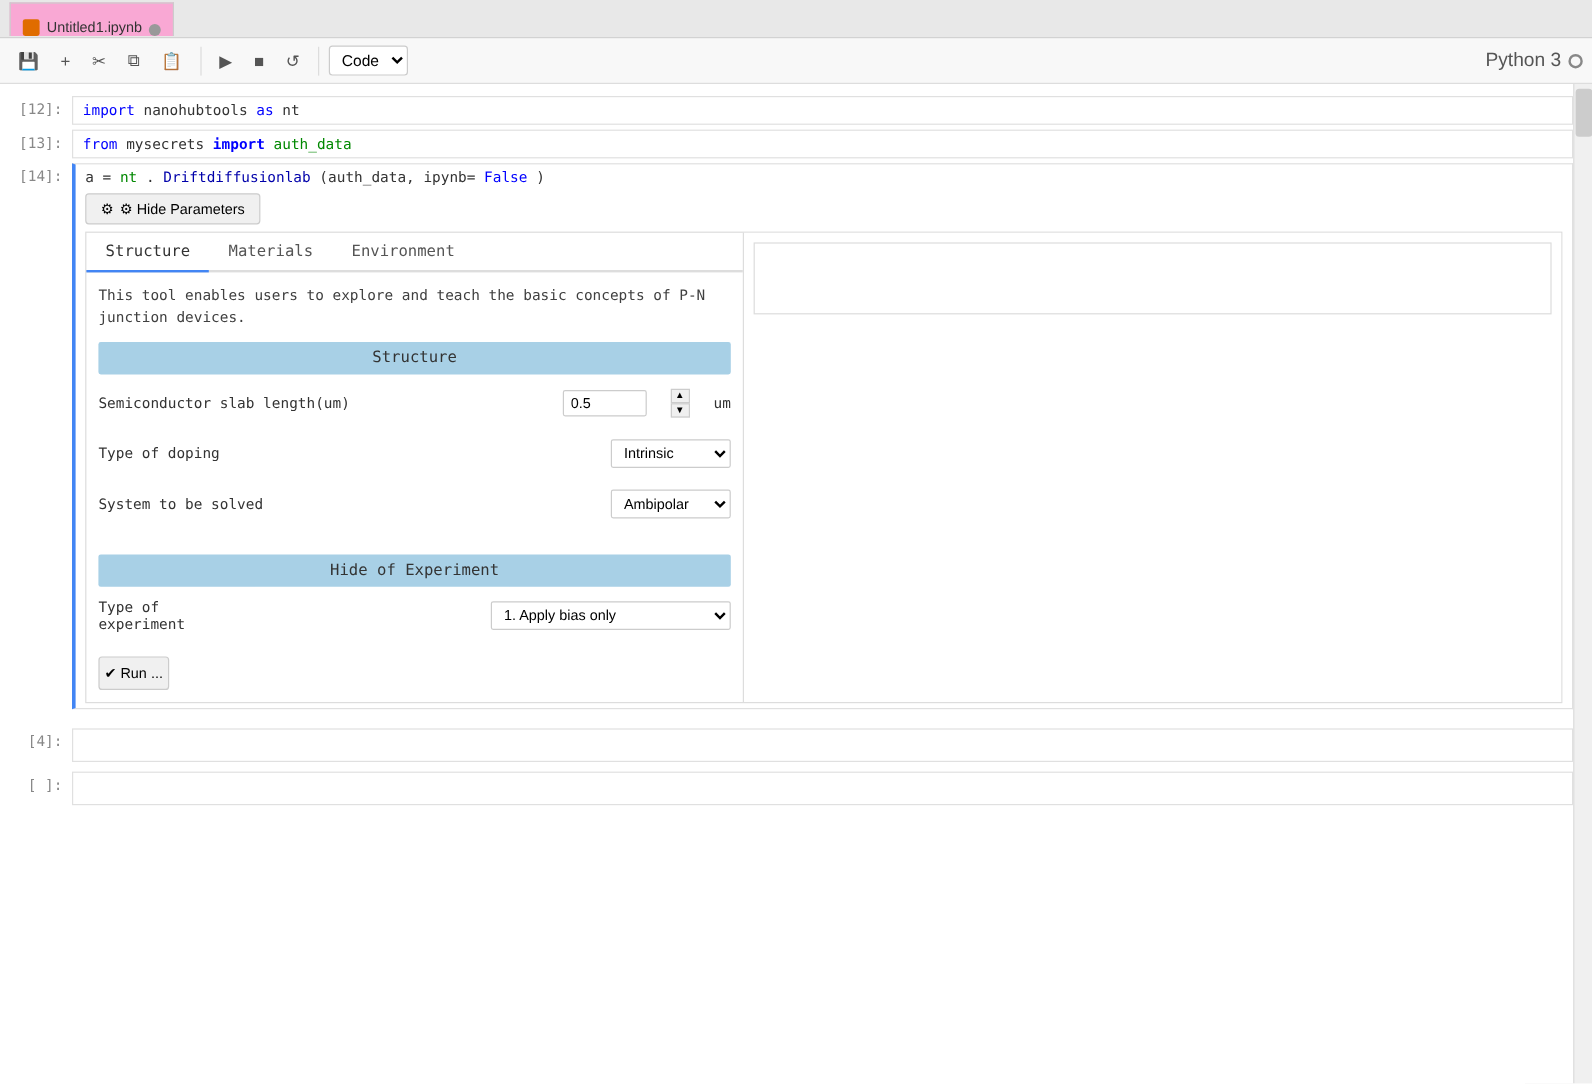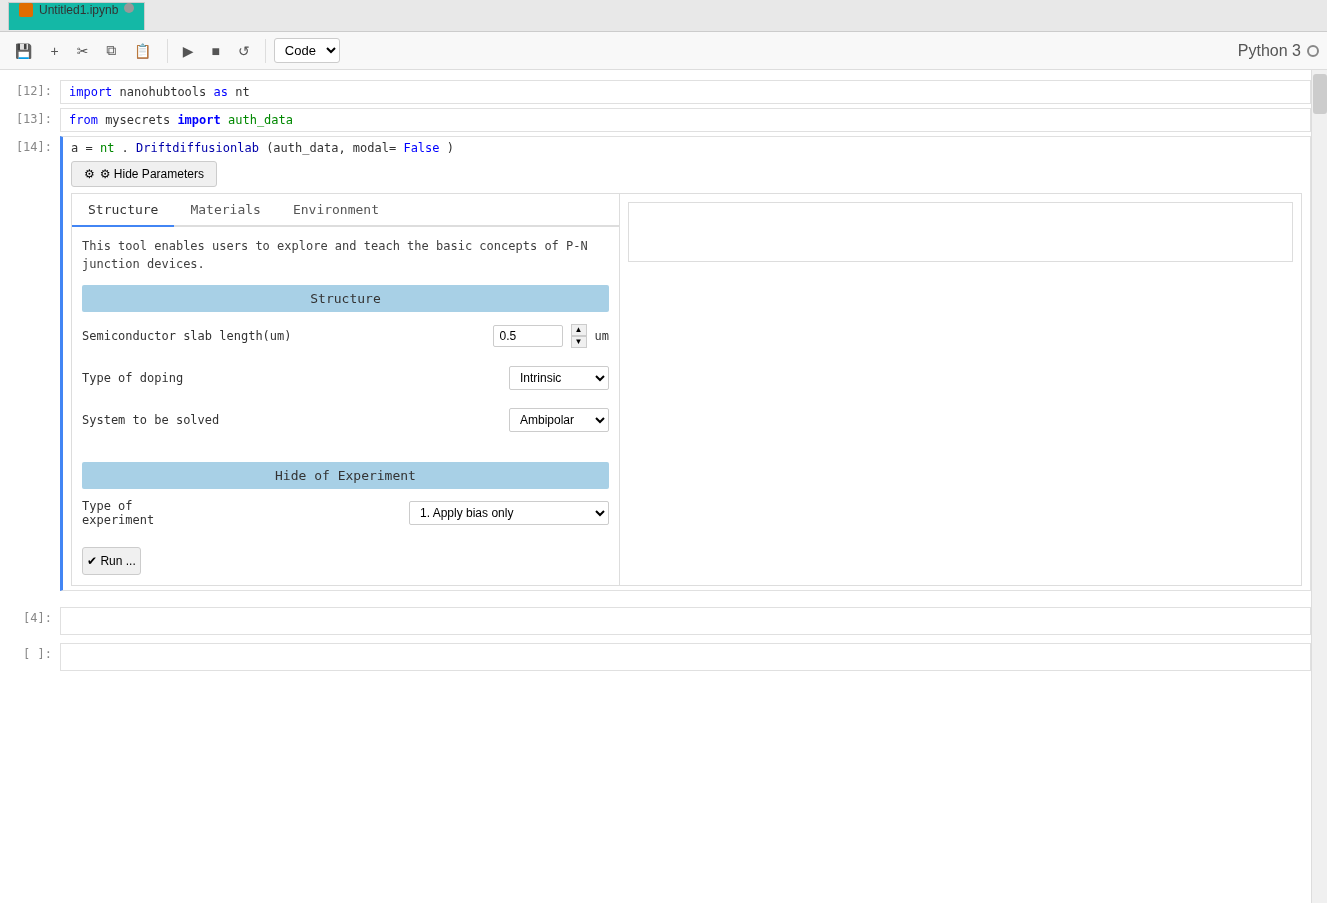--- a/index.html
+++ b/index.html
@@ -10,22 +10,22 @@
       background: #e8e8e8;
       border-bottom: 1px solid #ccc;
       display: flex;
       align-items: center;
       height: 32px;
       padding: 0 8px;
       gap: 8px;
     }
     .tab-item {
       display: flex;
-      align-items: flex-start;
-      background: #14b8a6;
+      align-items: flex-end;
+      background: #f9a8d4;
       border: 1px solid #ccc;
       border-bottom: none;
       padding: 0 10px;
       font-size: 12px;
       gap: 6px;
       height: 28px;
     }
     .tab-icon {
       width: 14px;
       height: 14px;
@@ -223,21 +223,21 @@
       min-height: 32px;
     }
     .param-label {
       flex: 1;
       font-size: 12px;
       color: #333;
     }
     .param-control {
       display: flex;
       align-items: center;
-      gap: 8px;
+      gap: 20px;
     }
     .param-input {
       border: 1px solid #ccc;
       padding: 3px 6px;
       font-size: 12px;
       width: 70px;
       border-radius: 2px;
     }
     .param-spinner {
       display: flex;
@@ -340,21 +340,21 @@
 
     <div class="cell">
       <div class="cell-label">[14]:</div>
       <div class="cell-content cell-active">
         <div>
           <span style="color:#333;">a</span>
           <span> = </span>
           <span style="color:#080;">nt</span>
           <span>.</span>
           <span style="color:#00a;">Driftdiffusionlab</span>
-          <span>(auth_data, modal=</span>
+          <span>(auth_data, ipynb=</span>
           <span style="color:#00f;">False</span>
           <span>)</span>
         </div>
 
         <div class="widget-area">
           <button class="hide-params-btn">
             <span>⚙</span>
             <span>⚙ Hide Parameters</span>
           </button>
 

